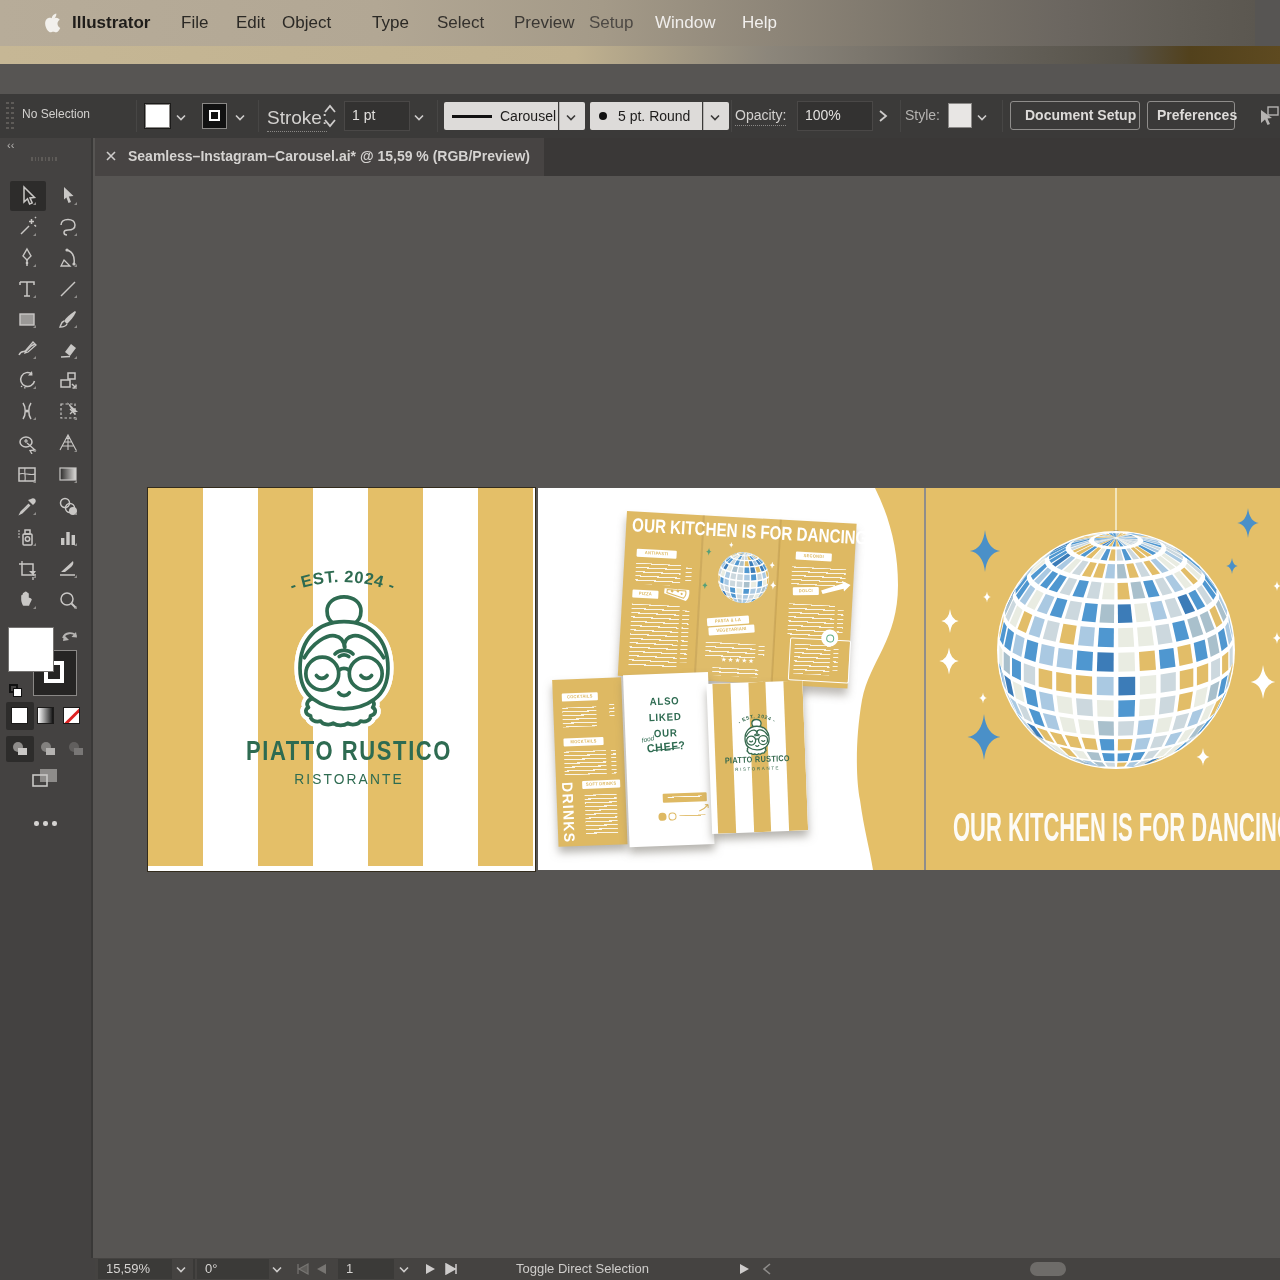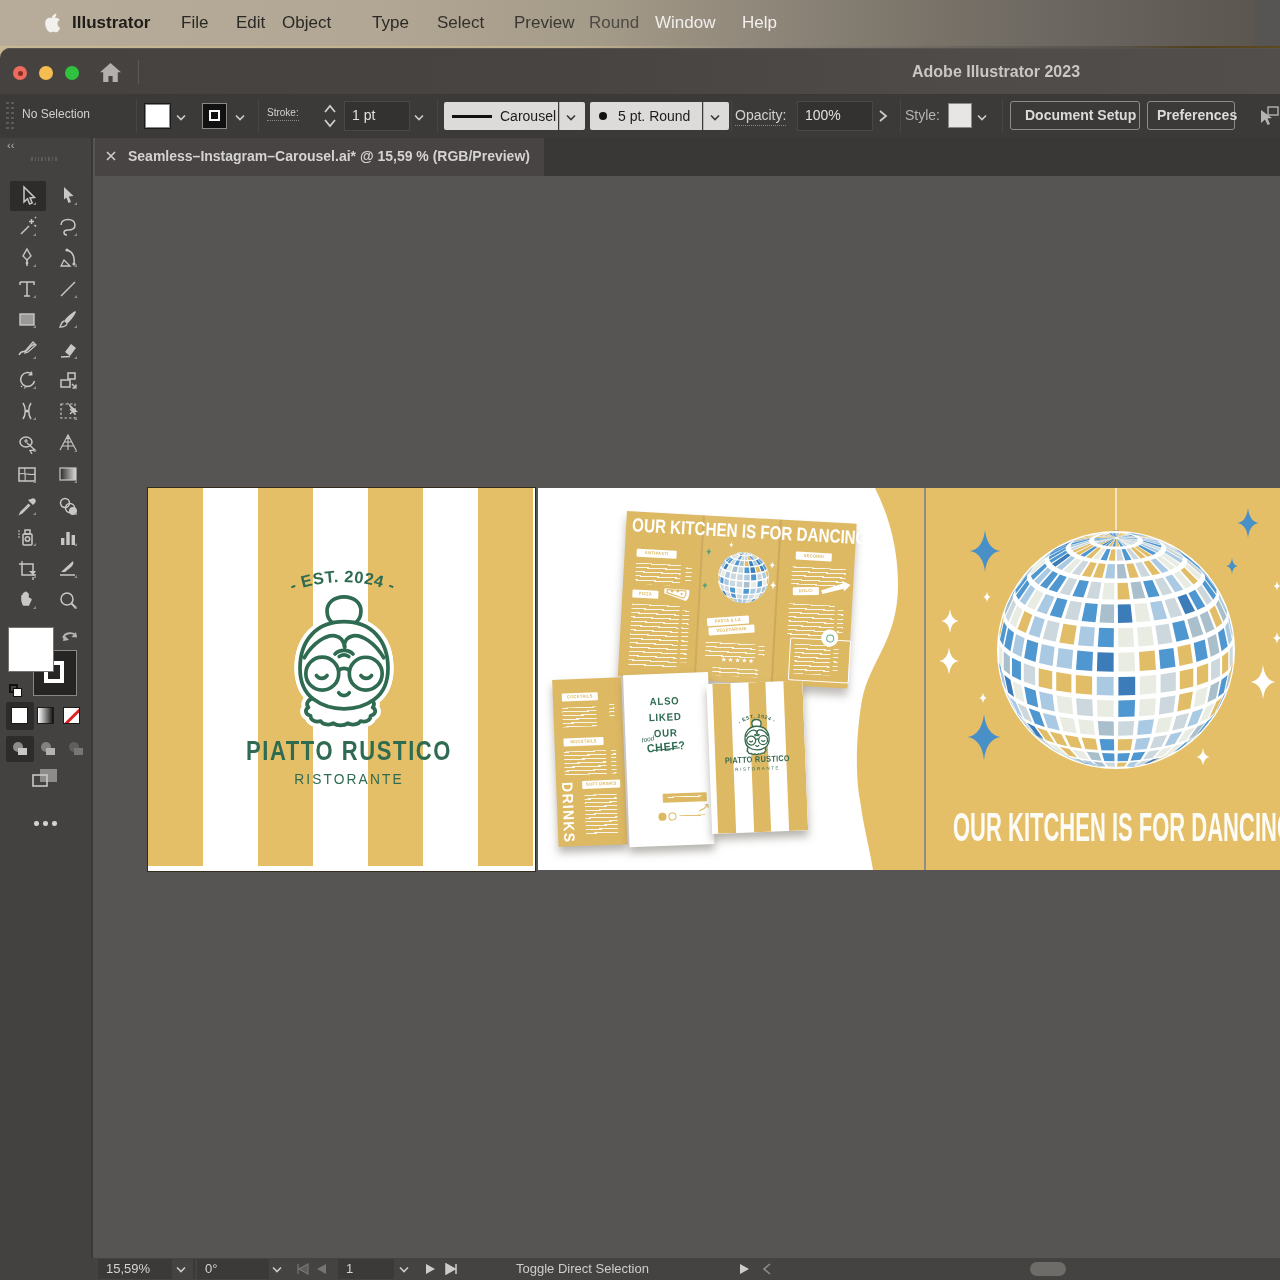--- a/index.html
+++ b/index.html
@@ -7,55 +7,44 @@
         <path d="M12.3,0.6 C12.5,2 12,3.4 11.2,4.4 C10.3,5.5 9,6.3 7.7,6.2 C7.5,4.9 8.1,3.5 8.9,2.6 C9.8,1.6 11.2,0.8 12.3,0.6 Z" fill="#f2f0ec"></path>
         <path d="M12.6,6.6 C14.1,6.6 15.6,7.4 16.6,8.8 C15.1,9.7 14.2,11.2 14.2,13 C14.2,15 15.4,16.7 17.1,17.4 C16.6,18.6 16,19.6 15.2,20.5 C14.4,21.4 13.6,22 12.5,22 C11.4,22 11,21.4 9.7,21.4 C8.4,21.4 7.9,22 6.9,22 C5.8,22 4.9,21.3 4.1,20.4 C2.4,18.4 1.2,15.5 1.2,12.8 C1.2,9 3.6,6.8 6.1,6.8 C7.2,6.8 8.2,7.5 9,7.5 C9.7,7.5 10.9,6.6 12.6,6.6 Z" fill="#f2f0ec" transform="translate(0,-1.6) scale(0.95)"></path>
       </svg>
       <span class="ab" style="left:72px;top:13px;font-size:17px;font-weight:700;color:#1f1d1a">Illustrator</span>
       <span class="ab" style="left:181px;top:13px;font-size:17px;font-weight:400;color:#2b2925">File</span>
       <span class="ab" style="left:236px;top:13px;font-size:17px;font-weight:400;color:#2b2925">Edit</span>
       <span class="ab" style="left:282px;top:13px;font-size:17px;font-weight:400;color:#2b2925">Object</span>
       <span class="ab" style="left:372px;top:13px;font-size:17px;font-weight:400;color:#2b2925">Type</span>
       <span class="ab" style="left:437px;top:13px;font-size:17px;font-weight:400;color:#33302c">Select</span>
       <span class="ab" style="left:514px;top:13px;font-size:17px;font-weight:400;color:#3a3733">Preview</span>
-      <span class="ab" style="left:589px;top:13px;font-size:17px;font-weight:400;color:#4d4944">Round</span>
+      <span class="ab" style="left:589px;top:13px;font-size:17px;font-weight:400;color:#4d4944">Setup</span>
       <span class="ab" style="left:655px;top:13px;font-size:17px;font-weight:400;color:#f0eeec">Window</span>
       <span class="ab" style="left:742px;top:13px;font-size:17px;font-weight:400;color:#f2f0ee">Help</span>
-    </div>
-    <div class="ab" style="left:0;top:48px;width:1280px;height:46px;background:linear-gradient(90deg,#454240 0%,#474442 45%,#4e4b48 75%,#514e4b 100%);border-radius:10px 0 0 0;box-shadow:inset 0 1px 0 #57544f">
-      <div class="ab" style="left:13px;top:66px;width:14px;height:14px;border-radius:50%;background:#ed6a5e;top:18px;left:13px"></div>
-      <div class="ab" style="left:17.5px;top:22.5px;width:5px;height:5px;border-radius:50%;background:#882d22"></div>
-      <div class="ab" style="left:39px;top:18px;width:14px;height:14px;border-radius:50%;background:#f5bd4f"></div>
-      <div class="ab" style="left:65px;top:18px;width:14px;height:14px;border-radius:50%;background:#2fc23e"></div>
-      <svg class="ab" style="left:99px;top:14px" width="23" height="22" viewBox="0 0 23 22">
-        <path d="M11.5,1 L22,10.2 H18.8 V20 H13.6 V14 H9.4 V20 H4.2 V10.2 H1 Z" fill="#b2b0ad"></path>
-      </svg>
-      <div class="ab" style="left:138px;top:12px;width:1px;height:24px;background:#5c5956"></div>
-      <span class="ab" style="left:912px;top:15px;font-size:16px;font-weight:700;color:#c9c7c5">Adobe Illustrator 2023</span>
     </div>
     <div class="ab" style="left:0;top:94px;width:1280px;height:44px;background:#3b3a39">
       <div class="ab" style="left:136px;top:6px;width:1px;height:32px;background:#474645"></div>
       <div class="ab" style="left:258px;top:6px;width:1px;height:32px;background:#474645"></div>
       <div class="ab" style="left:437px;top:6px;width:1px;height:32px;background:#474645"></div>
       <div class="ab" style="left:731px;top:6px;width:1px;height:32px;background:#474645"></div>
       <div class="ab" style="left:900px;top:6px;width:1px;height:32px;background:#474645"></div>
       <div class="ab" style="left:1002px;top:6px;width:1px;height:32px;background:#474645"></div>
       <div class="ab" style="left:6px;top:102px;width:8px;height:28px;top:8px;left:6px;background:repeating-linear-gradient(to bottom,#5e5b58 0,#5e5b58 2px,transparent 2px,transparent 5px);width:3px"></div>
       <div class="ab" style="left:11px;top:8px;width:3px;height:28px;background:repeating-linear-gradient(to bottom,#5e5b58 0,#5e5b58 2px,transparent 2px,transparent 5px)"></div>
       <span class="ab" style="left:22px;top:13px;font-size:12px;color:#d3d1cf">No Selection</span>
       <div class="ab" style="left:144px;top:9px;width:27px;height:26px;background:#fff;border:1px solid #1c1b1a;box-shadow:inset 0 0 0 1px #8a8886"></div>
       <svg style="position:absolute;left:176px;top:20px" width="10" height="7" viewBox="0 0 10 7">
         <path d="M1,1.5 L5,5.5 L9,1.5" fill="none" stroke="#cecccb" stroke-width="1.6"></path>
       </svg>
       <div class="ab" style="left:202px;top:9px;width:25px;height:26px;background:#111;border:1px solid #8a8886"></div>
       <div class="ab" style="left:209px;top:16px;width:11px;height:11px;background:#111;border:2px solid #fff;outline:2px solid #111"></div>
       <svg style="position:absolute;left:235px;top:20px" width="10" height="7" viewBox="0 0 10 7">
         <path d="M1,1.5 L5,5.5 L9,1.5" fill="none" stroke="#cecccb" stroke-width="1.6"></path>
       </svg>
-      <span class="ab" style="left:267px;top:13px;font-size:10px;color:#d3d1cf;border-bottom:1px dotted #8a8886;padding-bottom:2px">Stroke:</span>
+      <span class="ab" style="left:267px;top:13px;font-size:19px;color:#d3d1cf;border-bottom:1px dotted #8a8886;padding-bottom:2px">Stroke:</span>
       <svg class="ab" style="left:322px;top:8px" width="16" height="28" viewBox="0 0 16 28">
         <path d="M3,10 L8,4 L13,10" fill="none" stroke="#cecccb" stroke-width="1.8"></path>
         <path d="M3,18 L8,24 L13,18" fill="none" stroke="#cecccb" stroke-width="1.8"></path>
       </svg>
       <div class="ab" style="left:344px;top:7px;width:66px;height:30px;background:#333231;border:1px solid #4a4847"></div>
       <span class="ab" style="left:352px;top:13px;font-size:14px;color:#e2e0de">1 pt</span>
       <svg style="position:absolute;left:414px;top:20px" width="10" height="7" viewBox="0 0 10 7">
         <path d="M1,1.5 L5,5.5 L9,1.5" fill="none" stroke="#cecccb" stroke-width="1.6"></path>
       </svg>
       <div class="ab" style="left:444px;top:8px;width:114px;height:28px;background:#dddbd9;border-radius:2px 0 0 2px"></div>

